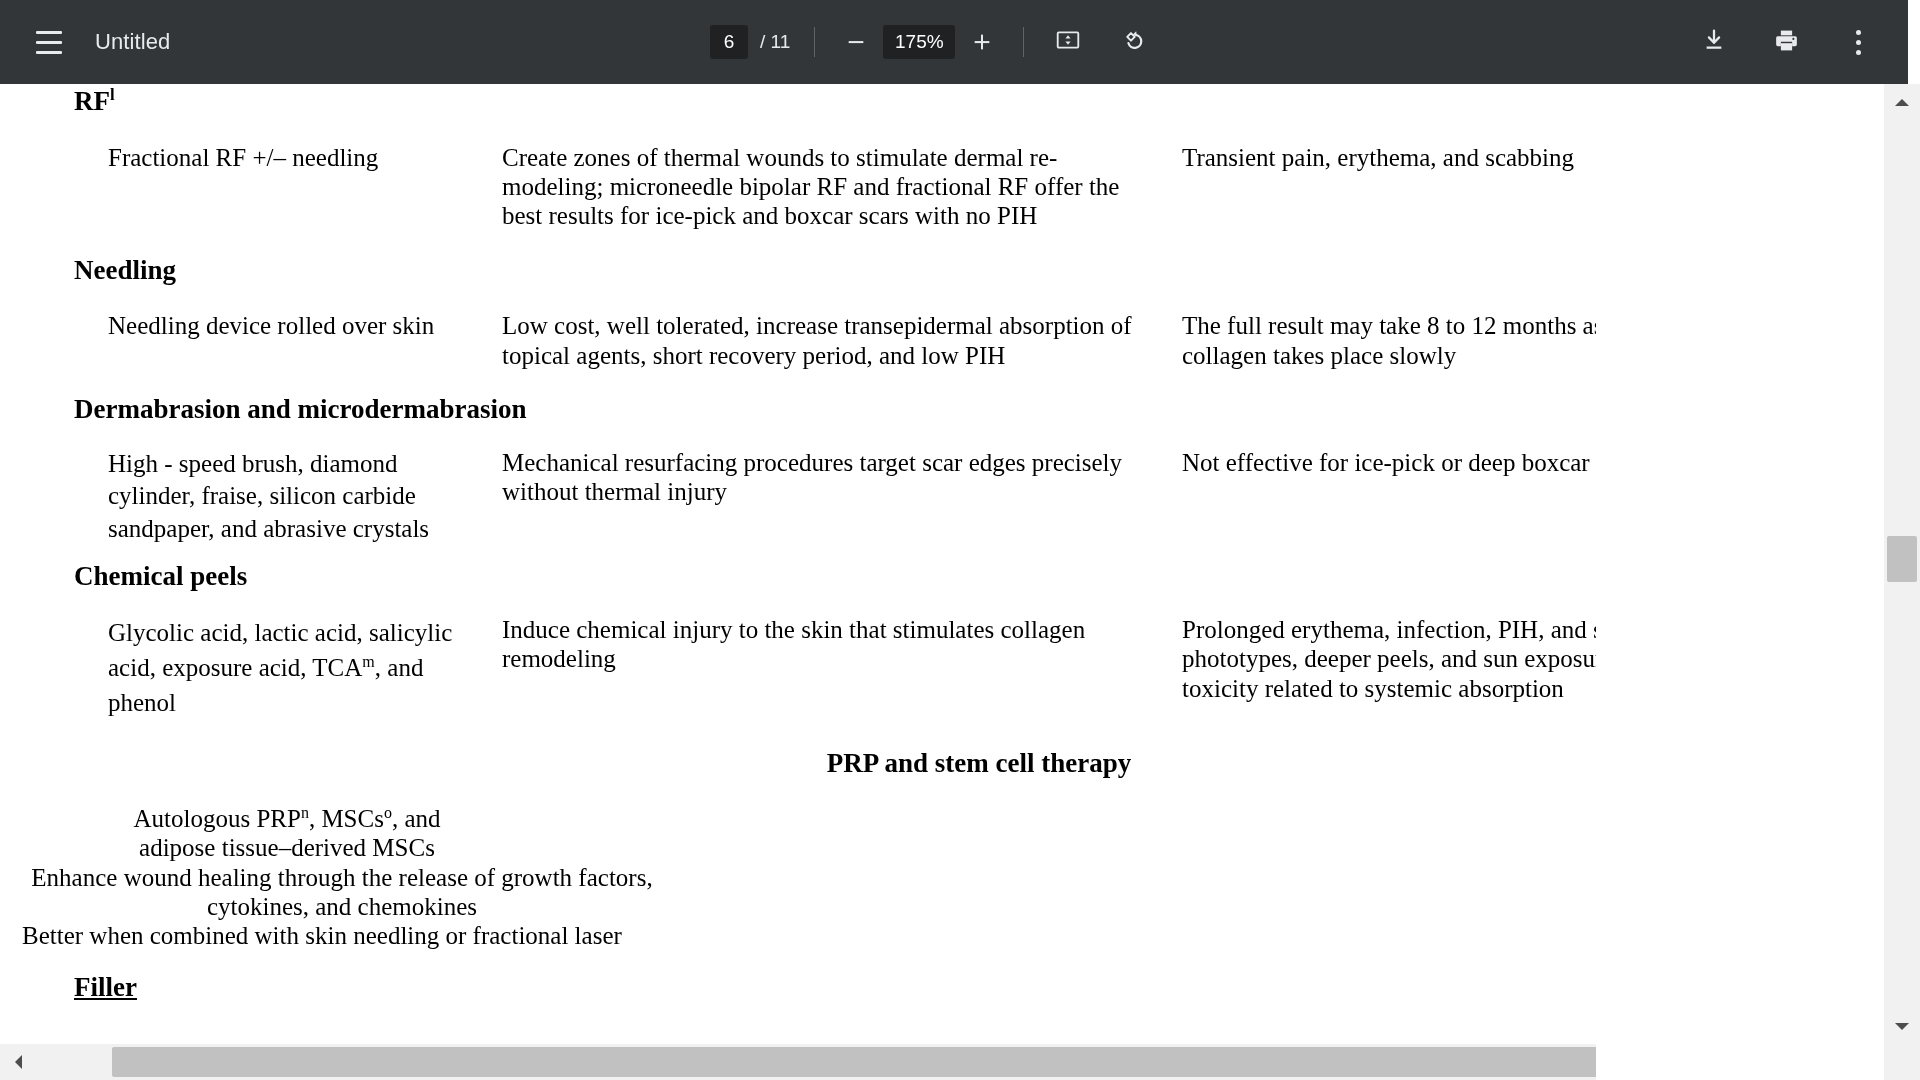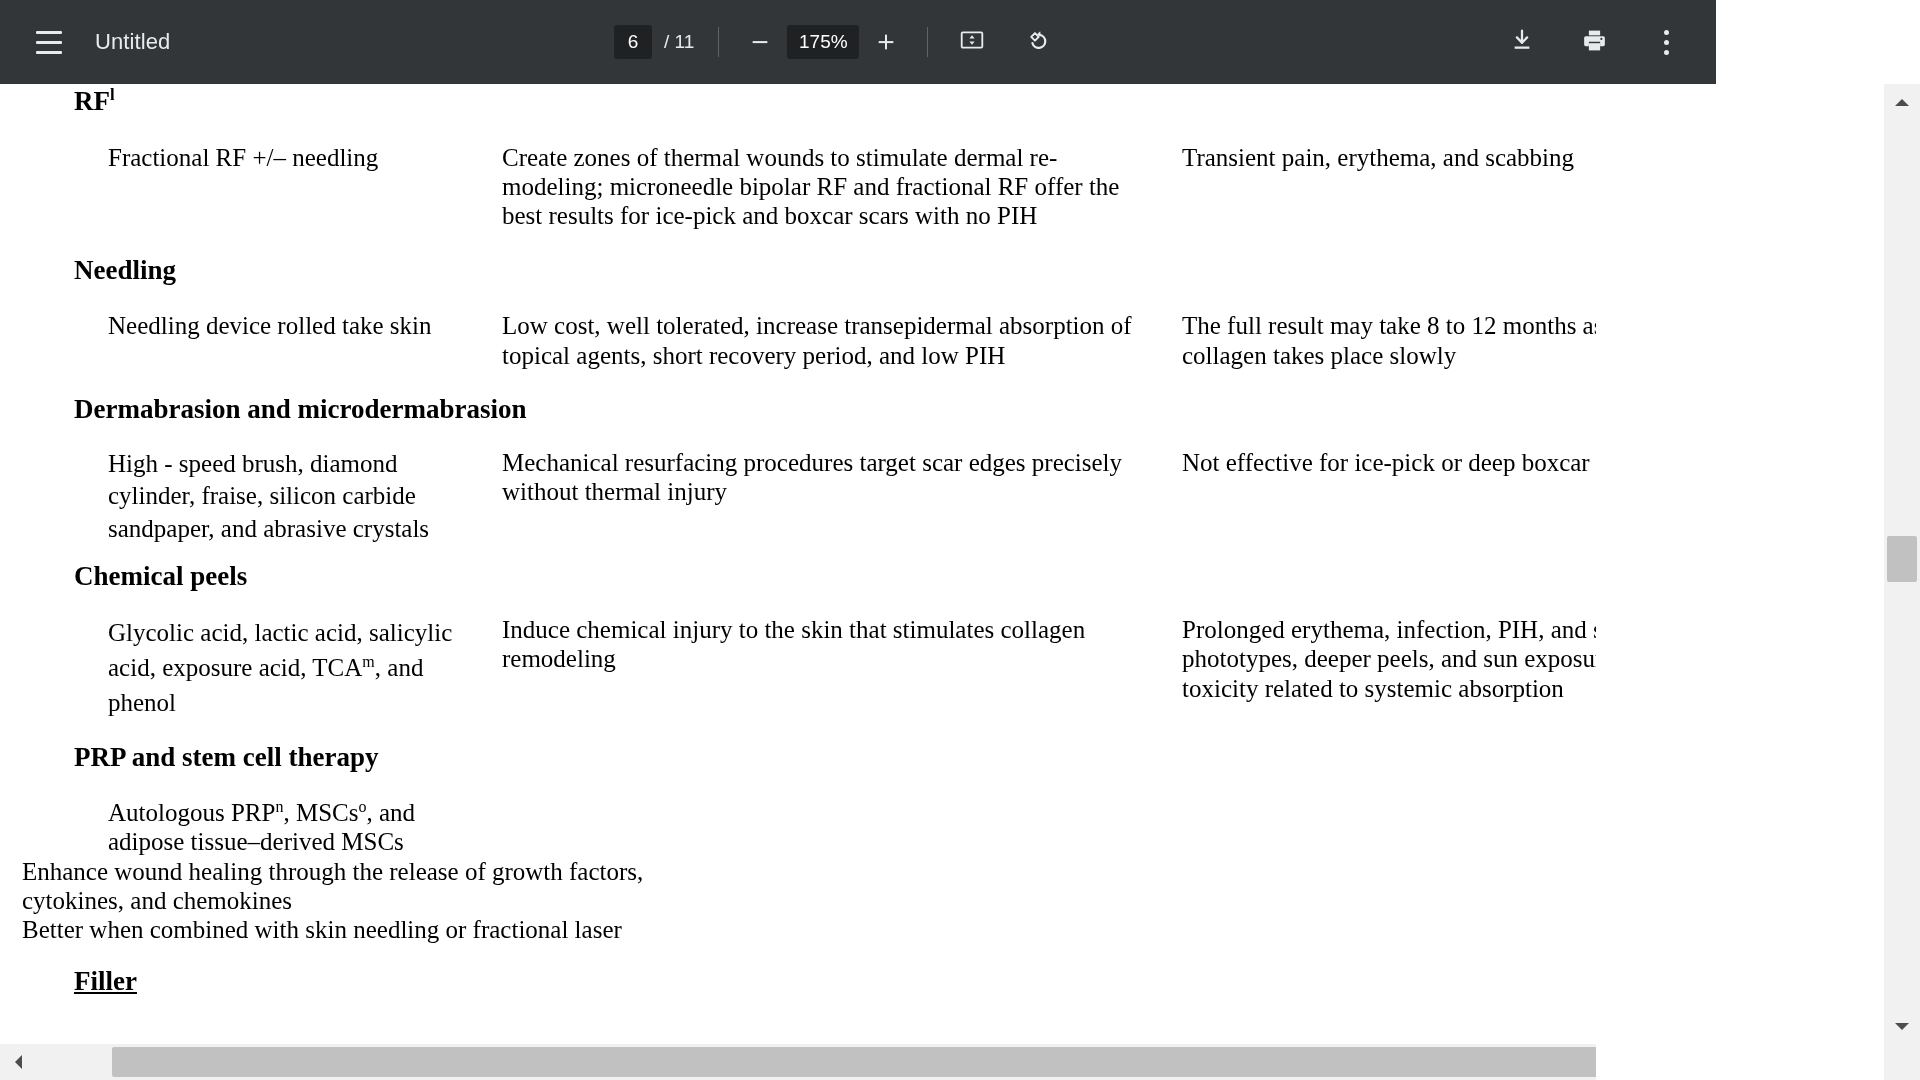--- a/index.html
+++ b/index.html
@@ -6,21 +6,21 @@
   html, body {
     width: 1920px; height: 1080px;
     overflow: hidden;
     background: #ffffff;
     font-family: "Liberation Sans", sans-serif;
   }
 
   
   #toolbar {
     position: absolute; top: 0; left: 0;
-    width: 1716px; height: 84px;
+    width: 1908px; height: 84px;
     background: #323639;
     display: flex; align-items: center;
     color: #e8eaed;
     z-index: 50;
   }
   .tb-left { display: flex; align-items: center; padding-left: 28px; flex: 0 0 auto; }
   .tb-center { flex: 1 1 auto; display: flex; align-items: center; justify-content: center; }
   .tb-right { display: flex; align-items: center; padding-right: 30px; flex: 0 0 auto; gap: 32px; }
 
   .hamburger {
@@ -276,21 +276,21 @@
         <div class="row" style="margin-top:25px;">
           <div class="c1 cell">Fractional RF +/– needling</div>
           <div class="c2 cell">Create zones of thermal wounds to stimulate dermal re-modeling; microneedle bipolar RF and fractional RF offer the best results for ice-pick and boxcar scars with no PIH</div>
           <div class="c3 cell">Transient pain, erythema, and scabbing</div>
         </div>
       </div>
 
       <div class="grp" style="margin-top:24px;">
         <div class="hdr"><span>Needling</span><sup></sup></div>
         <div class="row" style="margin-top:25px;">
-          <div class="c1 cell">Needling device rolled take skin</div>
+          <div class="c1 cell">Needling device rolled over skin</div>
           <div class="c2 cell">Low cost, well tolerated, increase transepidermal absorption of topical agents, short recovery period, and low PIH</div>
           <div class="c3 cell">The full result may take 8 to 12 months as the deposition of new collagen takes place slowly</div>
         </div>
       </div>
 
       <div class="grp" style="margin-top:24px;">
         <div class="hdr"><span>Dermabrasion and microdermabrasion</span><sup></sup></div>
         <div class="row" style="margin-top:22px;">
           <div class="c1 cell" style="line-height:1.30;">High ‐ speed brush, diamond cylinder, fraise, silicon carbide sandpaper, and abrasive crystals</div>
           <div class="c2 cell">Mechanical resurfacing procedures target scar edges precisely without thermal injury</div>
@@ -300,21 +300,21 @@
 
       <div class="grp" style="margin-top:16px;">
         <div class="hdr"><span>Chemical peels</span><sup></sup></div>
         <div class="row" style="margin-top:22px;">
           <div class="c1 cell" style="line-height:1.40;"><span>Glycolic acid, lactic acid, salicylic acid, exposure acid, TCA</span><sup>m</sup><span>, and phenol</span></div>
           <div class="c2 cell">Induce chemical injury to the skin that stimulates collagen remodeling</div>
           <div class="c3 cell">Prolonged erythema, infection, PIH, and scarring in darker skin phototypes, deeper peels, and sun exposure; phenol has cardiac toxicity related to systemic absorption</div>
         </div>
       </div>
 
-      <div class="grp" style="margin-top:22px;">
+      <div class="grp" style="margin-top:28px;text-align:center;">
         <div class="hdr"><span>PRP and stem cell therapy</span><sup></sup></div>
         <div class="row" style="margin-top:24px;flex-direction:column;">
           <div class="c1 cell"><span>Autologous PRP</span><sup>n</sup><span>, MSCs</span><sup>o</sup><span>, and adipose tissue–derived MSCs</span></div>
           <div class="c2 cell">Enhance wound healing through the release of growth factors, cytokines, and chemokines</div>
           <div class="c3 cell">Better when combined with skin needling or fractional laser</div>
         </div>
       </div>
 
       <div class="grp" style="margin-top:22px;text-decoration:underline;">
         <div class="hdr"><span>Filler</span><sup></sup></div>

